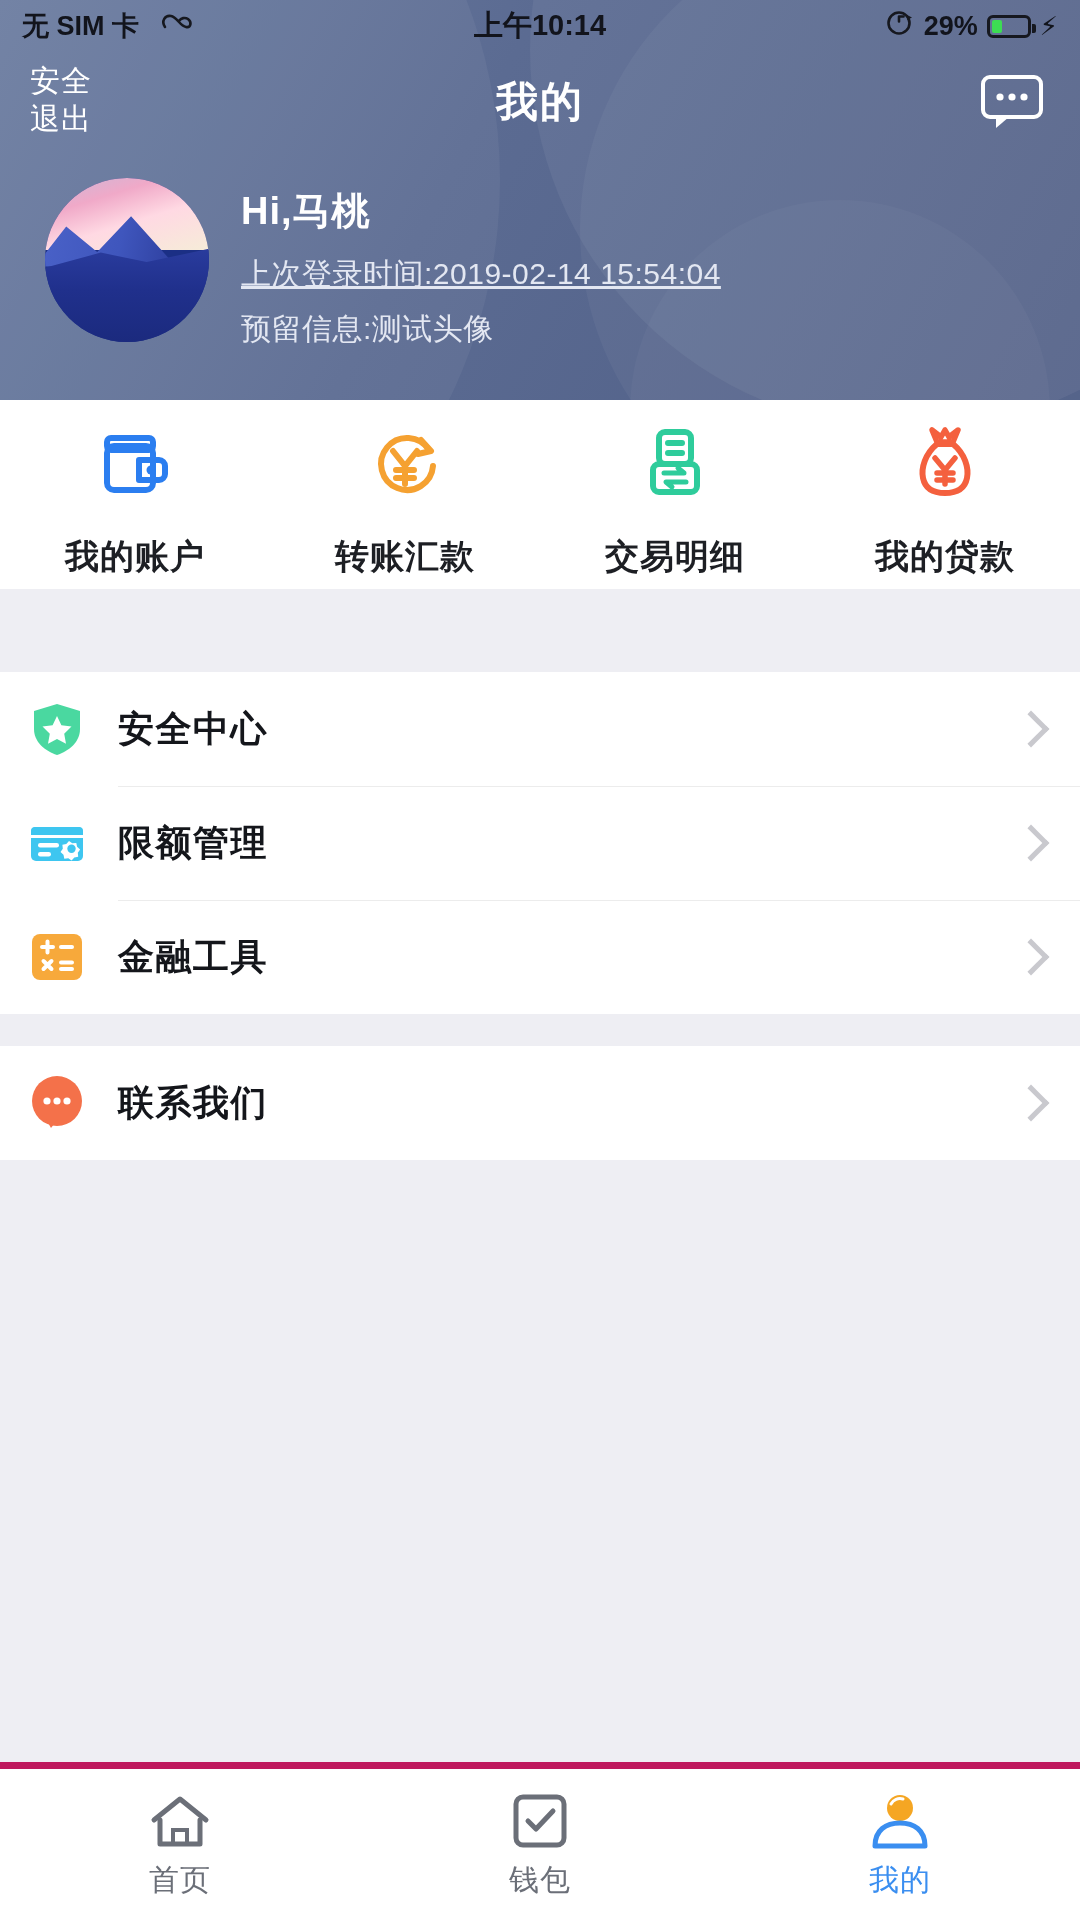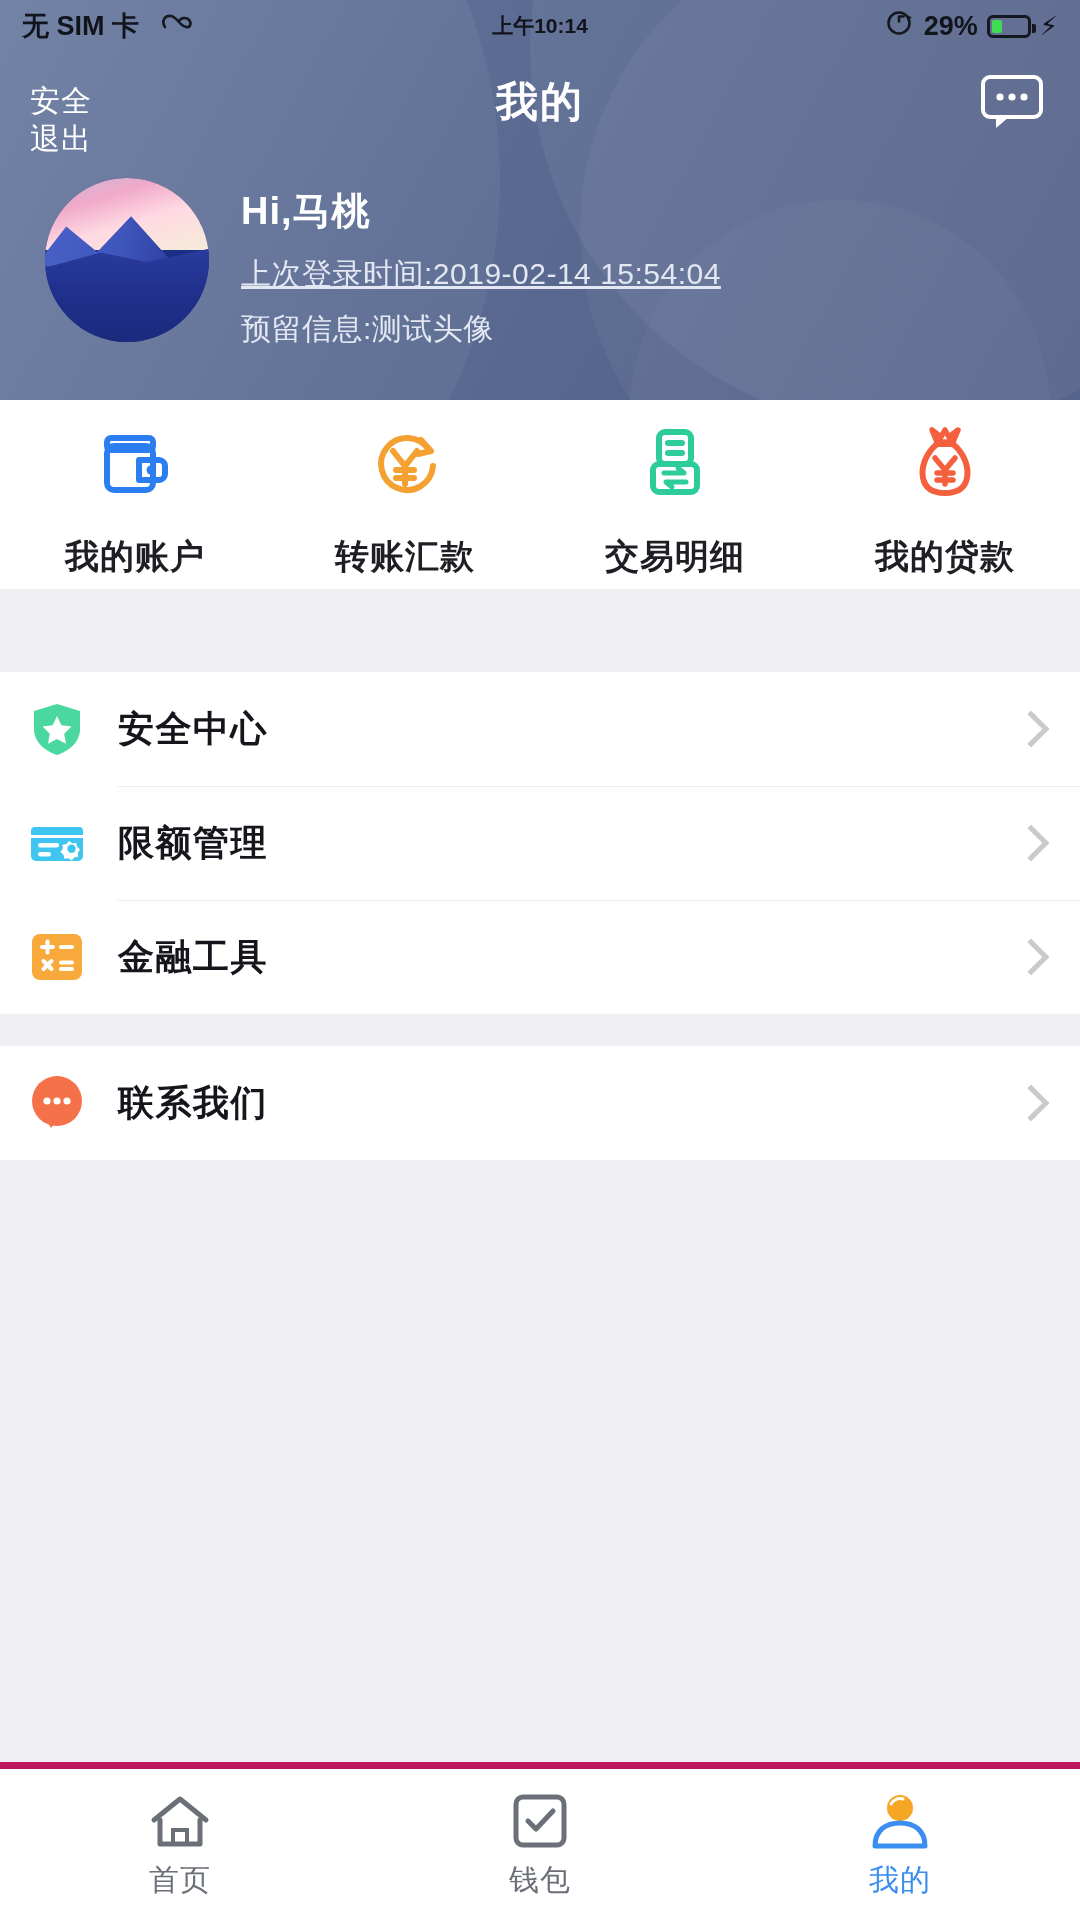--- a/index.html
+++ b/index.html
@@ -19,21 +19,21 @@
     align-items:center;
     padding:0 22px;
     color:#12141c;
     font-size:27px;
     font-weight:600;
     z-index:5;
   }
   .sb-left{display:flex;align-items:center;gap:20px;}
   .sb-center{
     position:absolute;left:0;right:0;text-align:center;
-    font-size:21px;font-weight:700;pointer-events:none;
+    font-size:29px;font-weight:700;pointer-events:none;
   }
   .sb-right{margin-left:auto;display:flex;align-items:center;gap:9px;z-index:2;}
   .sb-pct{font-size:27px;font-weight:600;}
   .battery{
     width:44px;height:23px;border:3px solid #16181f;border-radius:6px;
     position:relative;padding:2px;display:flex;align-items:center;
   }
   .battery::after{
     content:"";position:absolute;right:-8px;top:6px;width:4px;height:9px;
     background:#16181f;border-radius:0 2px 2px 0;
@@ -54,21 +54,21 @@
   .hc3{width:1000px;height:1000px;left:-500px;top:-320px;background:rgba(255,255,255,0.05);}
   .hc4{width:420px;height:420px;right:30px;top:200px;background:rgba(255,255,255,0.03);}
 
   .navbar{
     position:absolute;top:52px;left:0;width:1080px;height:110px;
     z-index:6;
   }
   .logout-btn{
     position:absolute;left:30px;top:10px;
     color:#fff;font-size:30px;line-height:1.28;
-    text-align:center;cursor:pointer;letter-spacing:1px;margin-top:20px;
+    text-align:center;cursor:pointer;letter-spacing:1px;
   }
   .nav-title{
     position:absolute;left:0;right:0;top:22px;text-align:center;
     color:#fff;font-size:42px;font-weight:600;letter-spacing:2px;
   }
   .msg-icon{
     position:absolute;right:36px;top:22px;width:64px;height:56px;cursor:pointer;
   }
 
   .profile{

